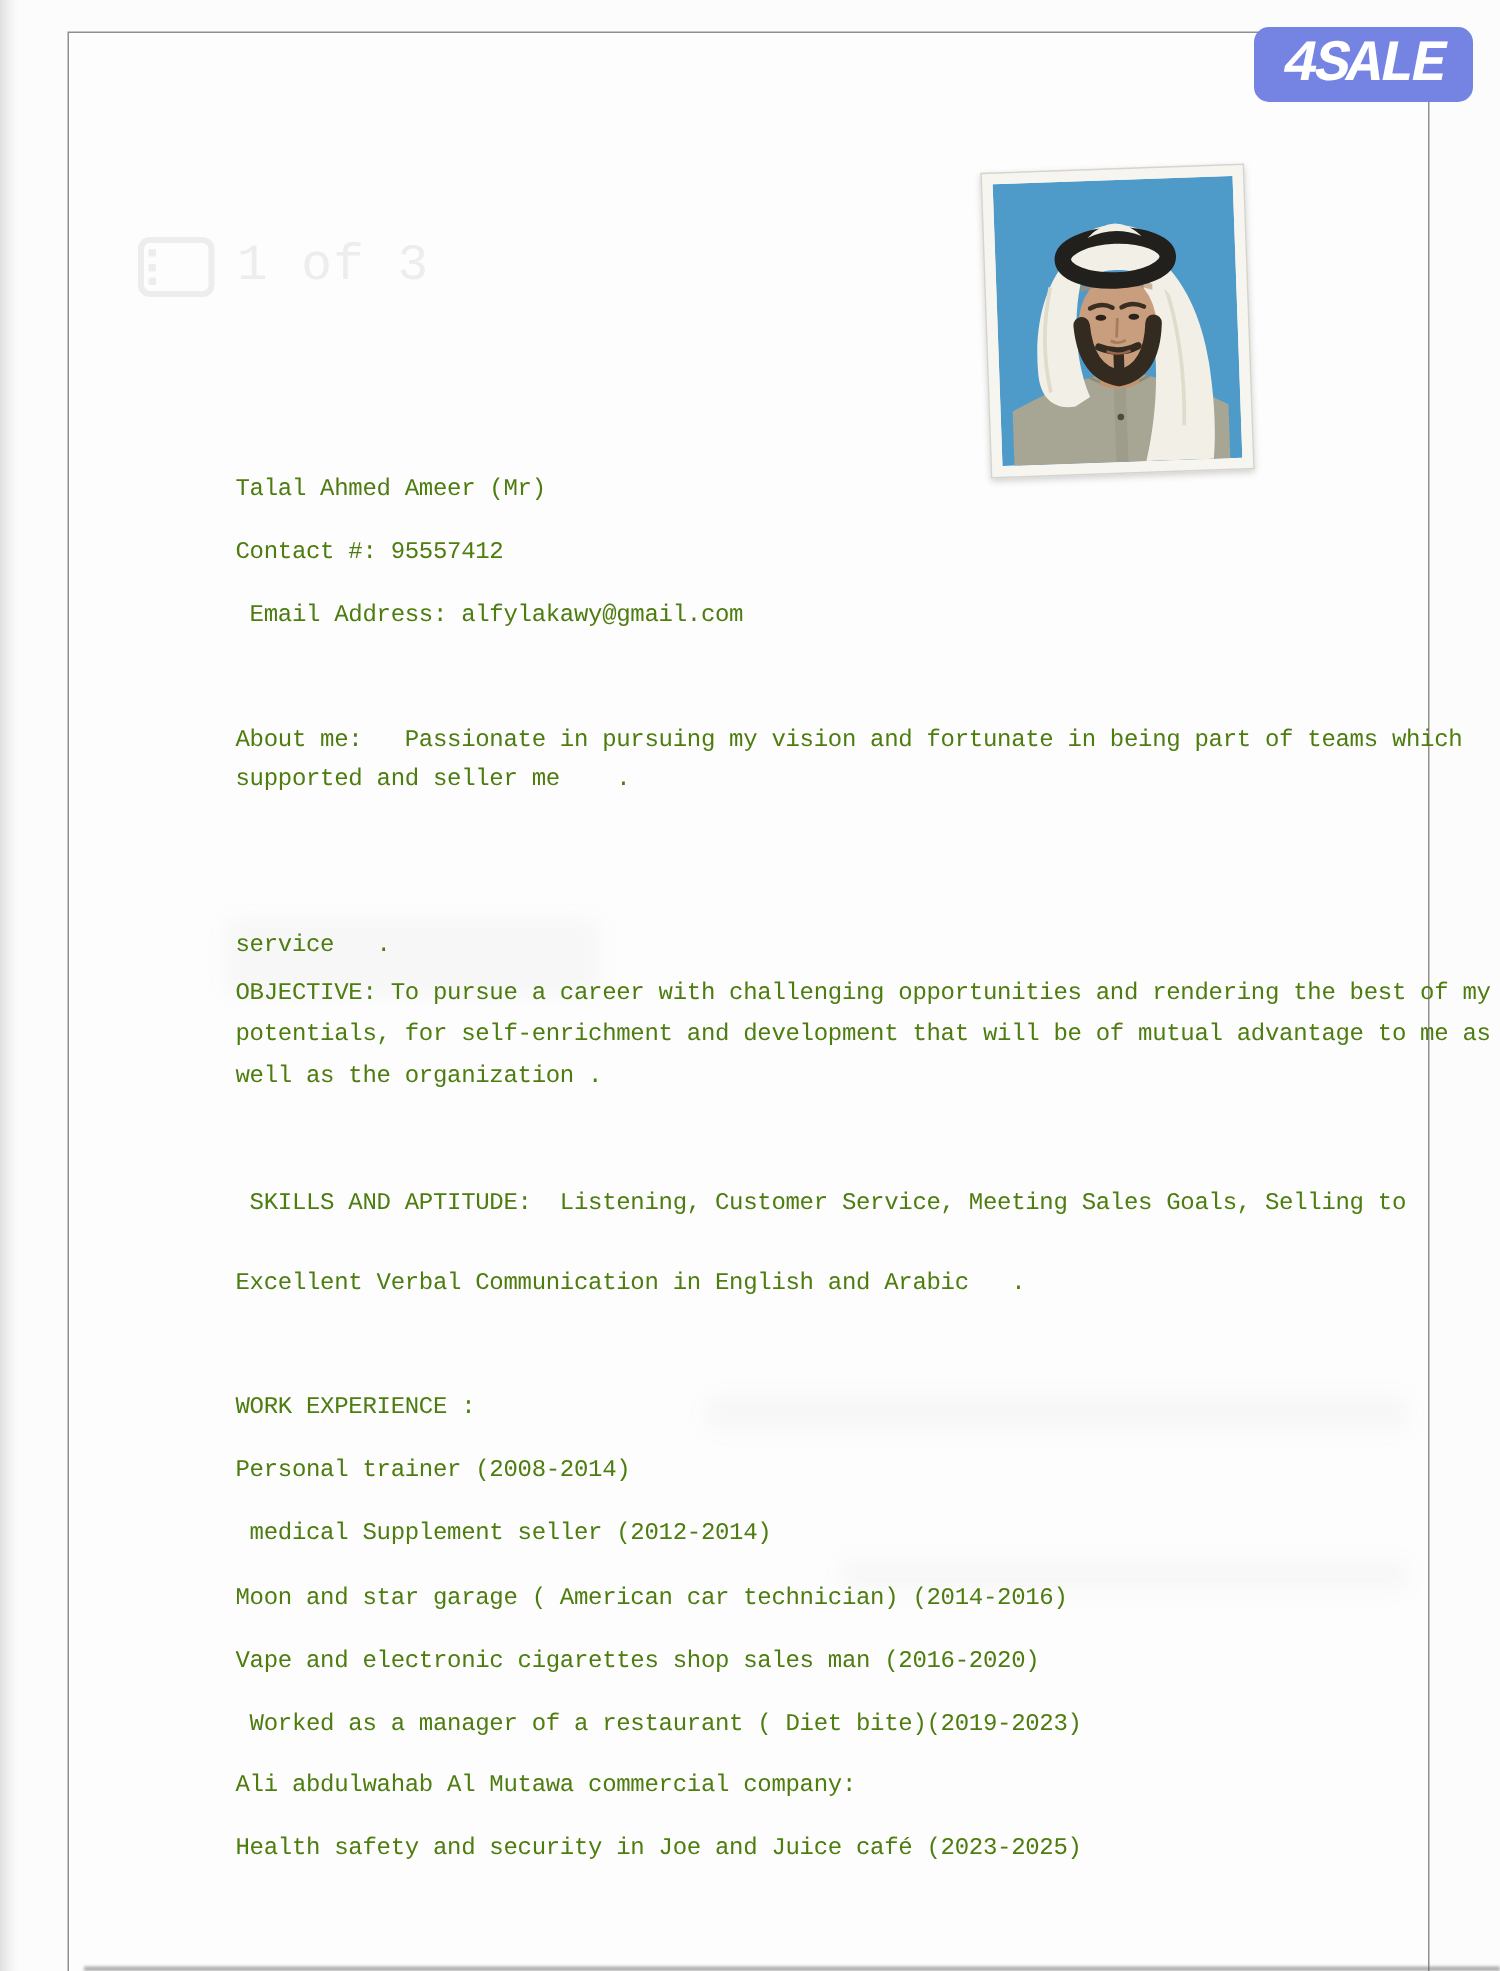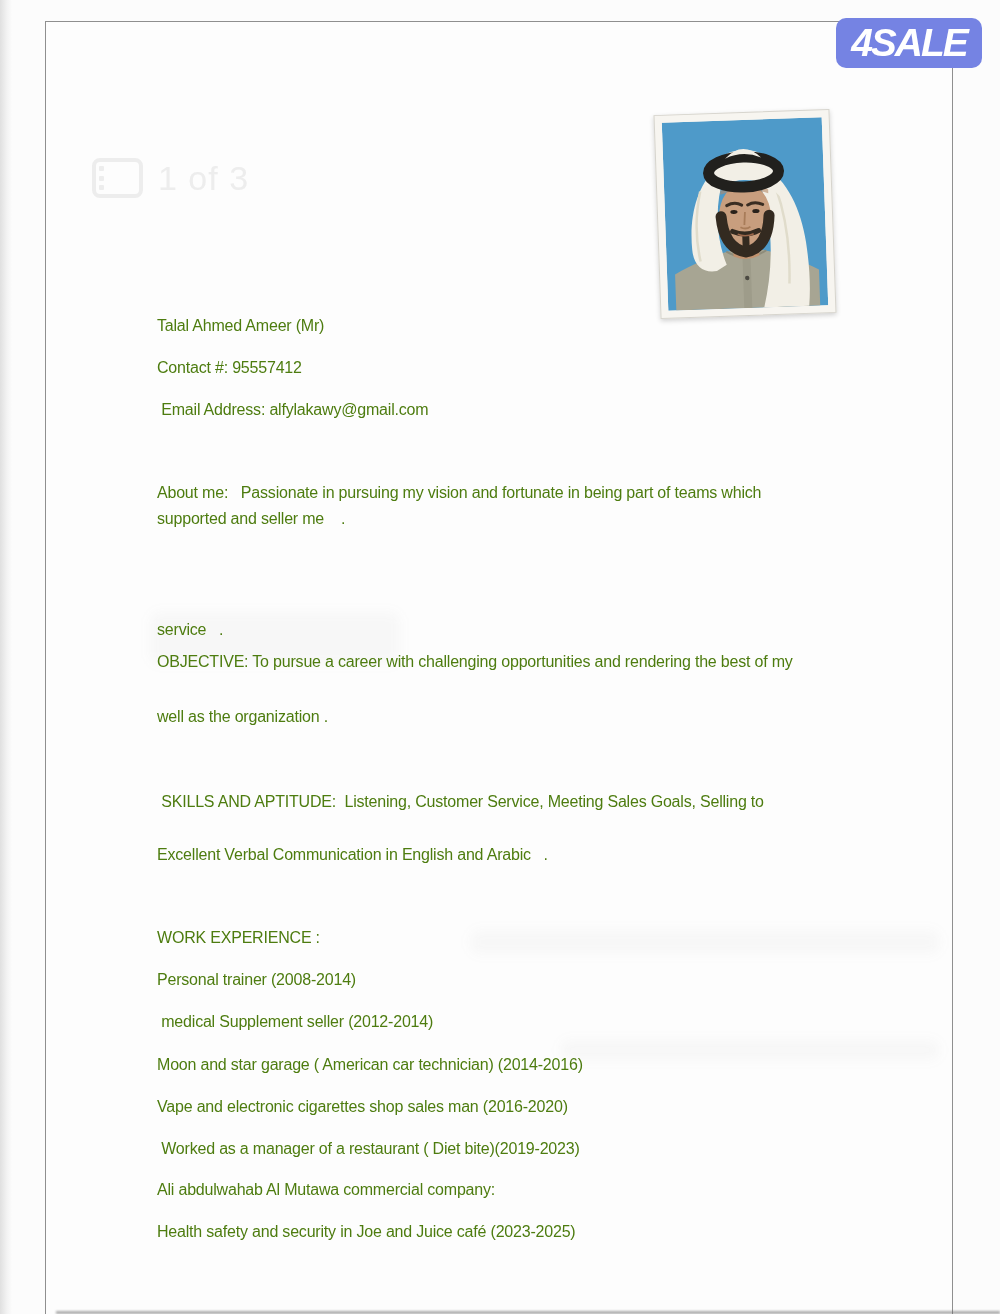--- a/index.html
+++ b/index.html
@@ -1,18 +1,18 @@
 <!DOCTYPE html>
 <html><head>
 <meta charset="utf-8">
 <style>
   html,body{margin:0;padding:0;background:#ffffff;}
   .stage{
     position:relative;width:1000px;height:1314px;overflow:hidden;
-    background:#fcfcfc;font-family:Liberation Sans, sans-serif;text-align:center;
+    background:#fcfcfc;font-family:Liberation Mono, monospace;text-align:center;
   }
   
   .edge-left{position:absolute;left:0;top:0;width:12px;height:100%;
     background:linear-gradient(to right,#e0e0e0,#f2f2f2 55%,rgba(255,255,255,0));}
   .bottom-edge{position:absolute;left:56px;right:0;bottom:0;height:3px;
     background:rgba(105,105,105,.55);filter:blur(1px);}
   
   .page-border{position:absolute;left:45px;top:21px;width:906px;height:1380px;
     border:1.5px solid #8f8f8f;background:#fdfdfd;}
   
@@ -105,20 +105,21 @@
   <div class="line" style="top:317px">Talal Ahmed Ameer (Mr)</div>
   <div class="line" style="top:359px">Contact #: 95557412</div>
   <div class="line" style="top:401px"> Email Address: alfylakawy@gmail.com</div>
 
   <div class="line" style="top:484px">About me:   Passionate in pursuing my vision and fortunate in being part of teams which</div>
   <div class="line" style="top:510px">supported and seller me    .</div>
 
   <div class="line" style="top:621px">service   .</div>
 
   <div class="line" style="top:653px">OBJECTIVE: To pursue a career with challenging opportunities and rendering the best of my</div>
+  <div class="line" style="top:680px">potentials, for self-enrichment and development that will be of mutual advantage to me as</div>
   <div class="line" style="top:708px">well as the organization .</div>
 
   <div class="line" style="top:793px"> SKILLS AND APTITUDE:  Listening, Customer Service, Meeting Sales Goals, Selling to</div>
   <div class="line" style="top:846px">Excellent Verbal Communication in English and Arabic   .</div>
 
   <div class="line" style="top:929px">WORK EXPERIENCE :</div>
   <div class="line" style="top:971px">Personal trainer (2008-2014)</div>
   <div class="line" style="top:1013px"> medical Supplement seller (2012-2014)</div>
   <div class="line" style="top:1056px">Moon and star garage ( American car technician) (2014-2016)</div>
   <div class="line" style="top:1098px">Vape and electronic cigarettes shop sales man (2016-2020)</div>

